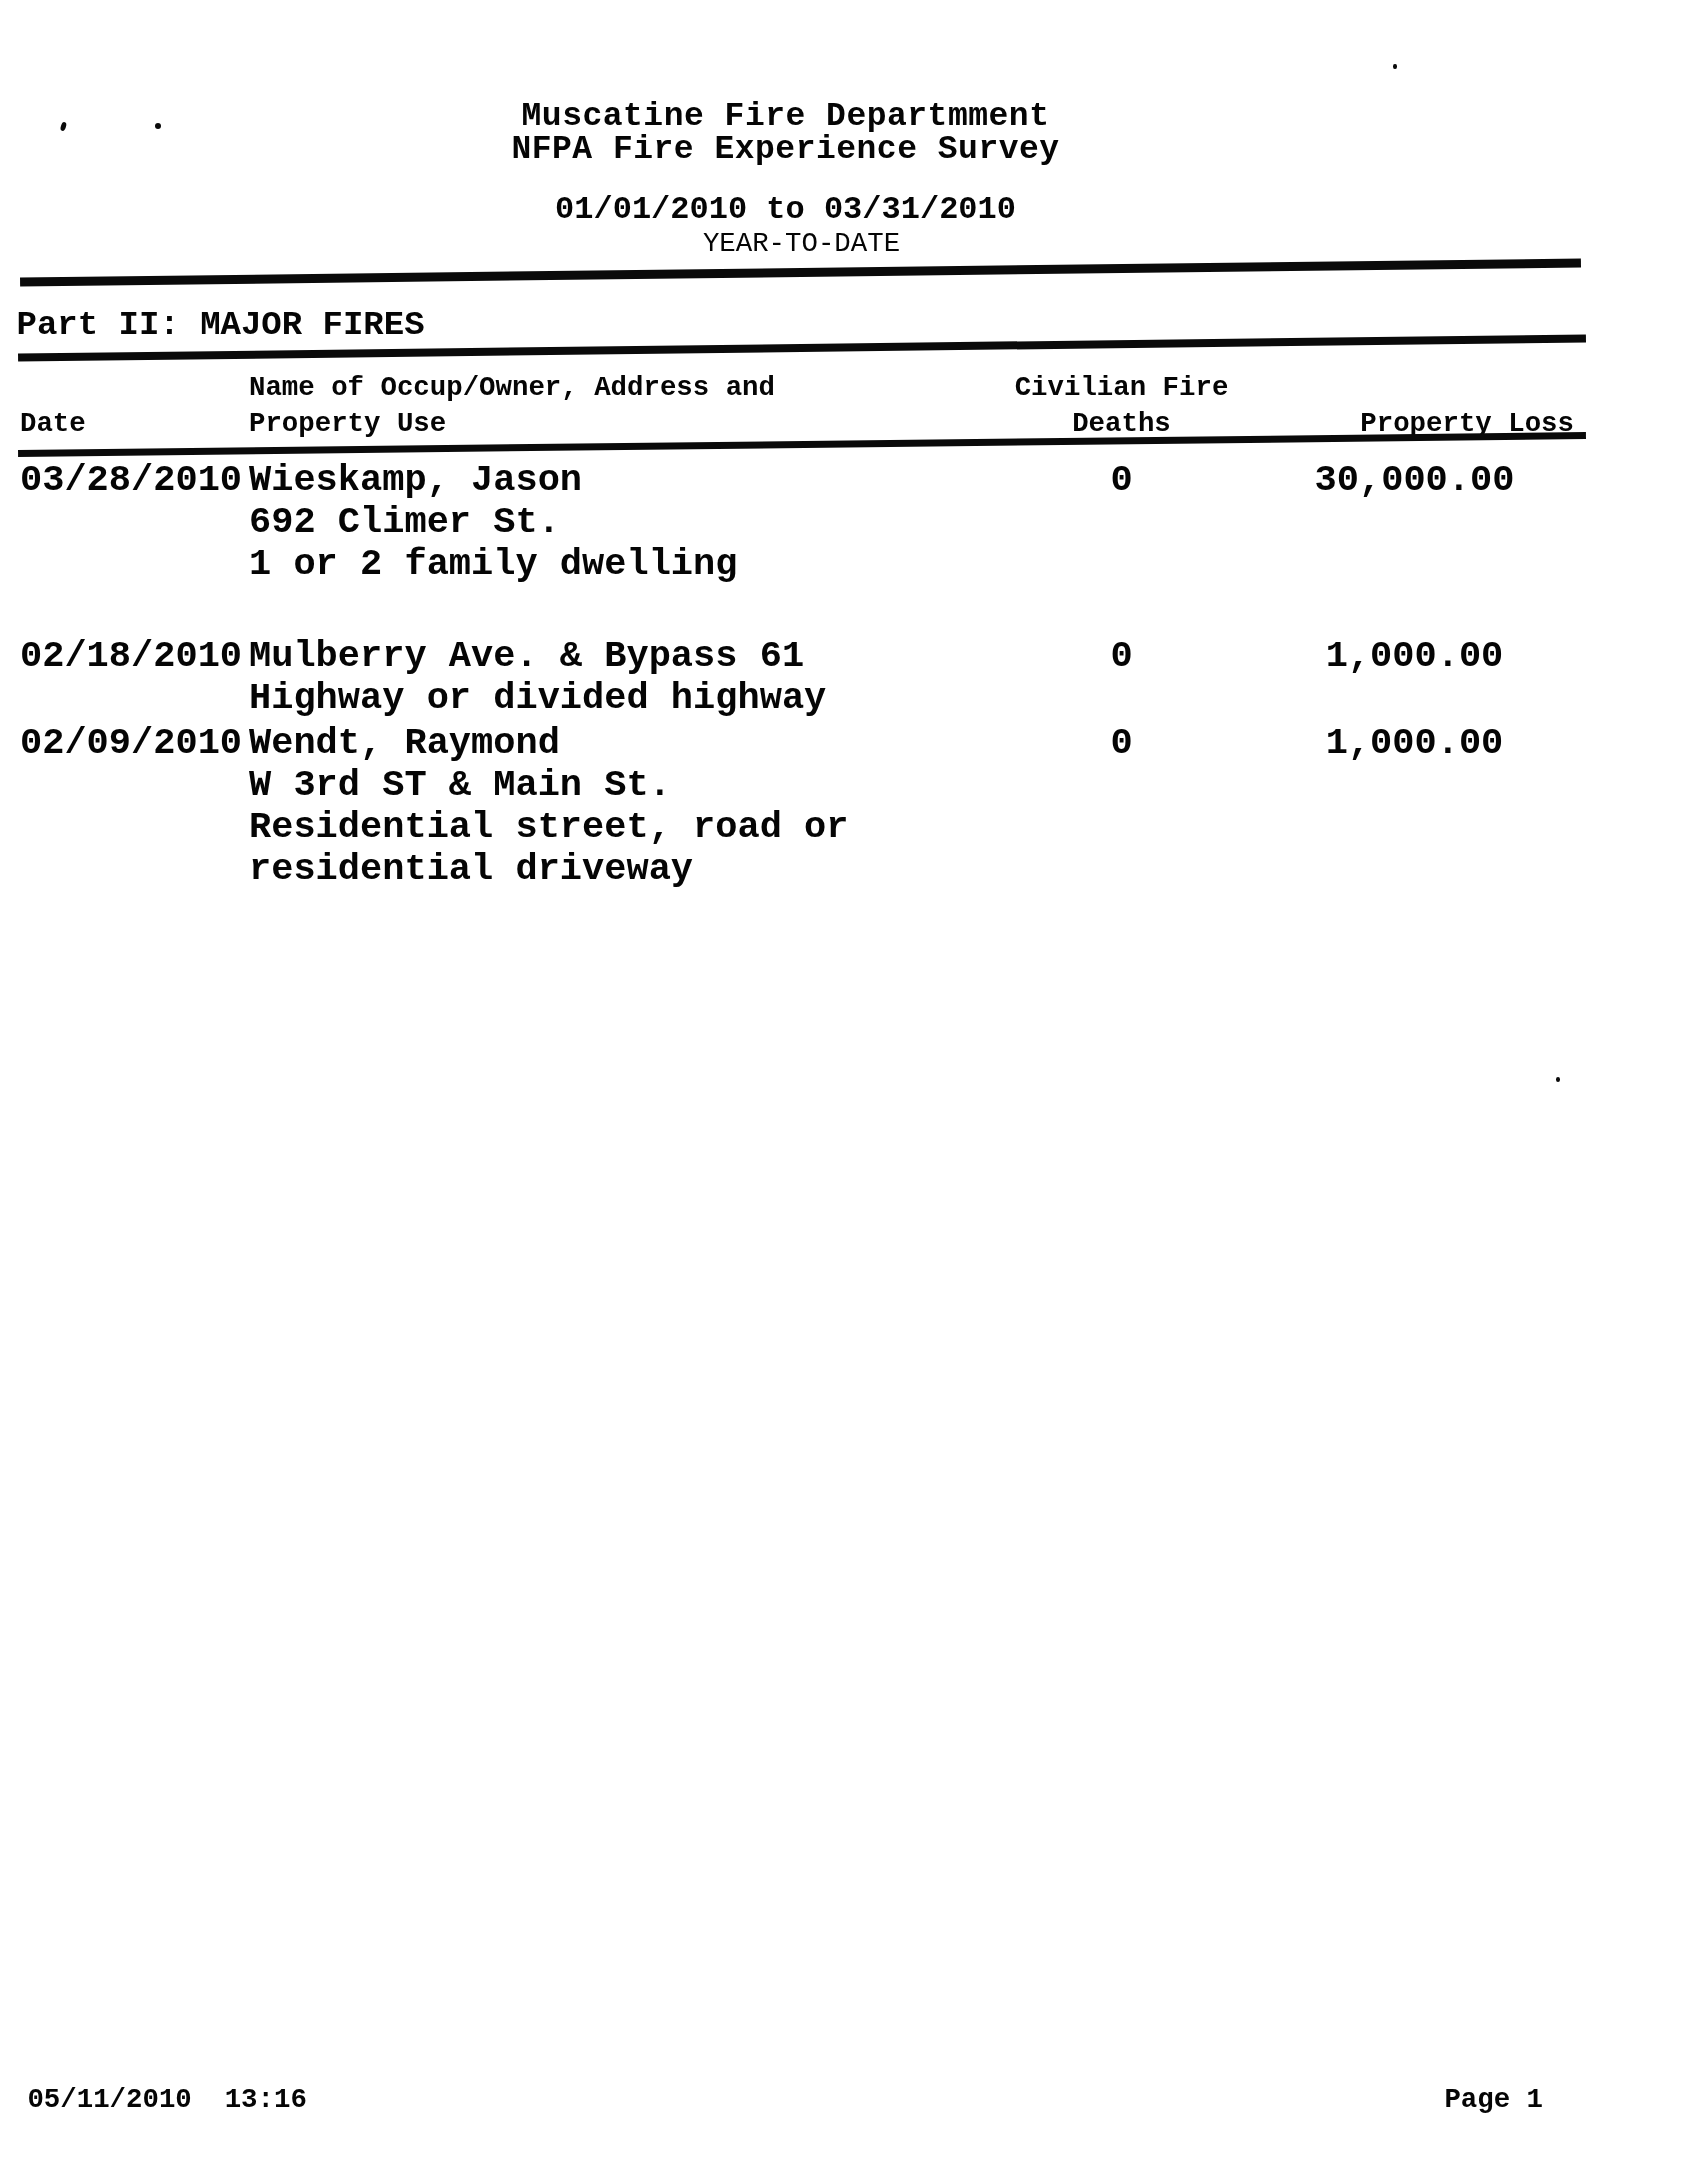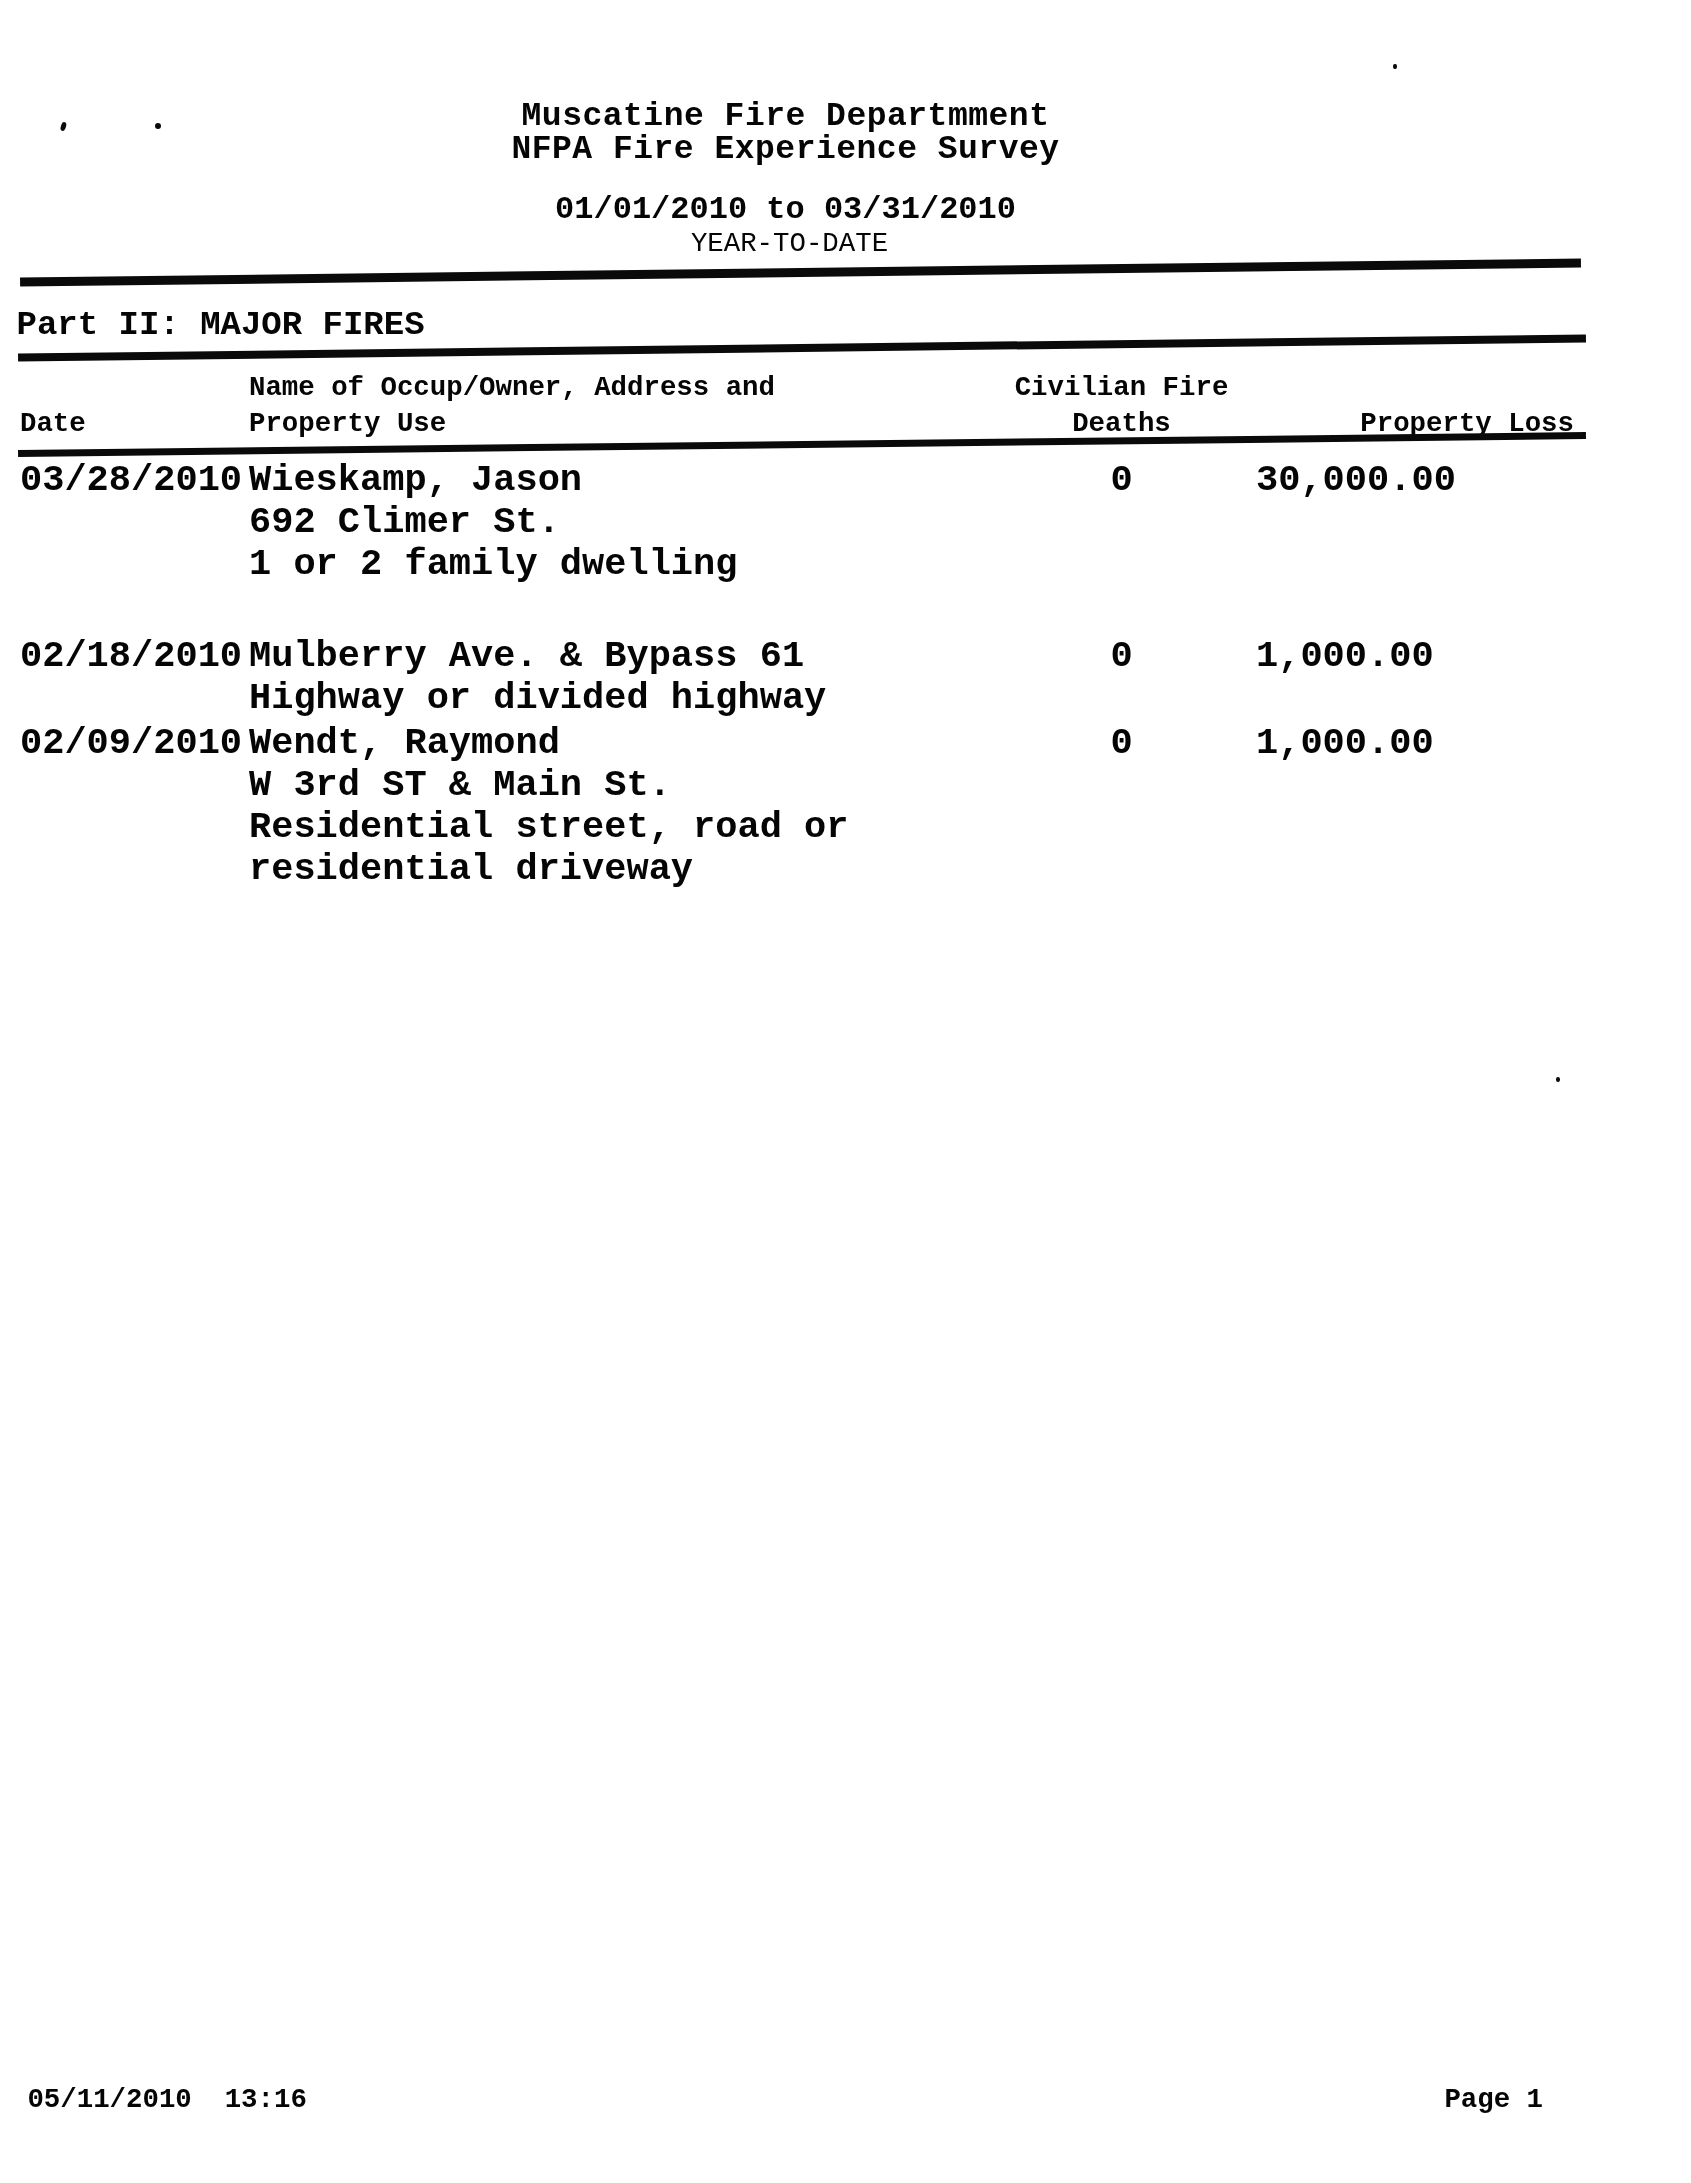--- a/index.html
+++ b/index.html
@@ -27,21 +27,21 @@
   }
   .doc-subtitle {
     position: absolute; left: 0; top: 131px; width: 100%;
     font-size: 33px; font-weight: 700; letter-spacing: 0.5px;
   }
   .doc-daterange {
     position: absolute; left: 0; top: 191px; width: 100%;
     font-size: 32px; font-weight: 700;
   }
   .doc-period {
-    position: absolute; left: 4px; top: 228px; width: 100%;
+    position: absolute; left: 16px; top: 228px; width: 100%;
     font-size: 27.4px; font-weight: 400;
   }
 
   
   .rule { position: absolute; background: #0a0a0a; }
   .rule-1 { left: 20px;  top: 268px; width: 1561px; height: 8.5px; transform: rotate(-0.7deg); }
   .rule-2 { left: 17.5px;  top: 344px; width: 1568px; height: 7.5px; transform: rotate(-0.7deg); }
   .rule-3 { left: 17.5px;  top: 441px; width: 1568px; height: 6.5px; transform: rotate(-0.65deg); }
 
   
@@ -67,21 +67,21 @@
     grid-template-columns: 229px 738px 269px 317px;
     align-items: start;
     font-size: 37px; font-weight: 700; line-height: 42px;
   }
   .row-1 { top: 459px; }
   .row-2 { top: 591px; margin-top: 44px; }
   .row-3 { top: 722px; }
   .cell-date   { text-align: left; }
   .cell-name   { text-align: left; }
   .cell-deaths { text-align: center; }
-  .cell-loss   { text-align: left; }
+  .cell-loss   { text-align: center; }
 
   
   .footer-printed {
     position: absolute; left: 27.4px; top: 2084px;
     font-size: 27.4px; font-weight: 700; white-space: pre;
   }
   .footer-page {
     position: absolute; left: 1294px; top: 2084px; width: 249px;
     font-size: 27.4px; font-weight: 700; text-align: right;
   }

